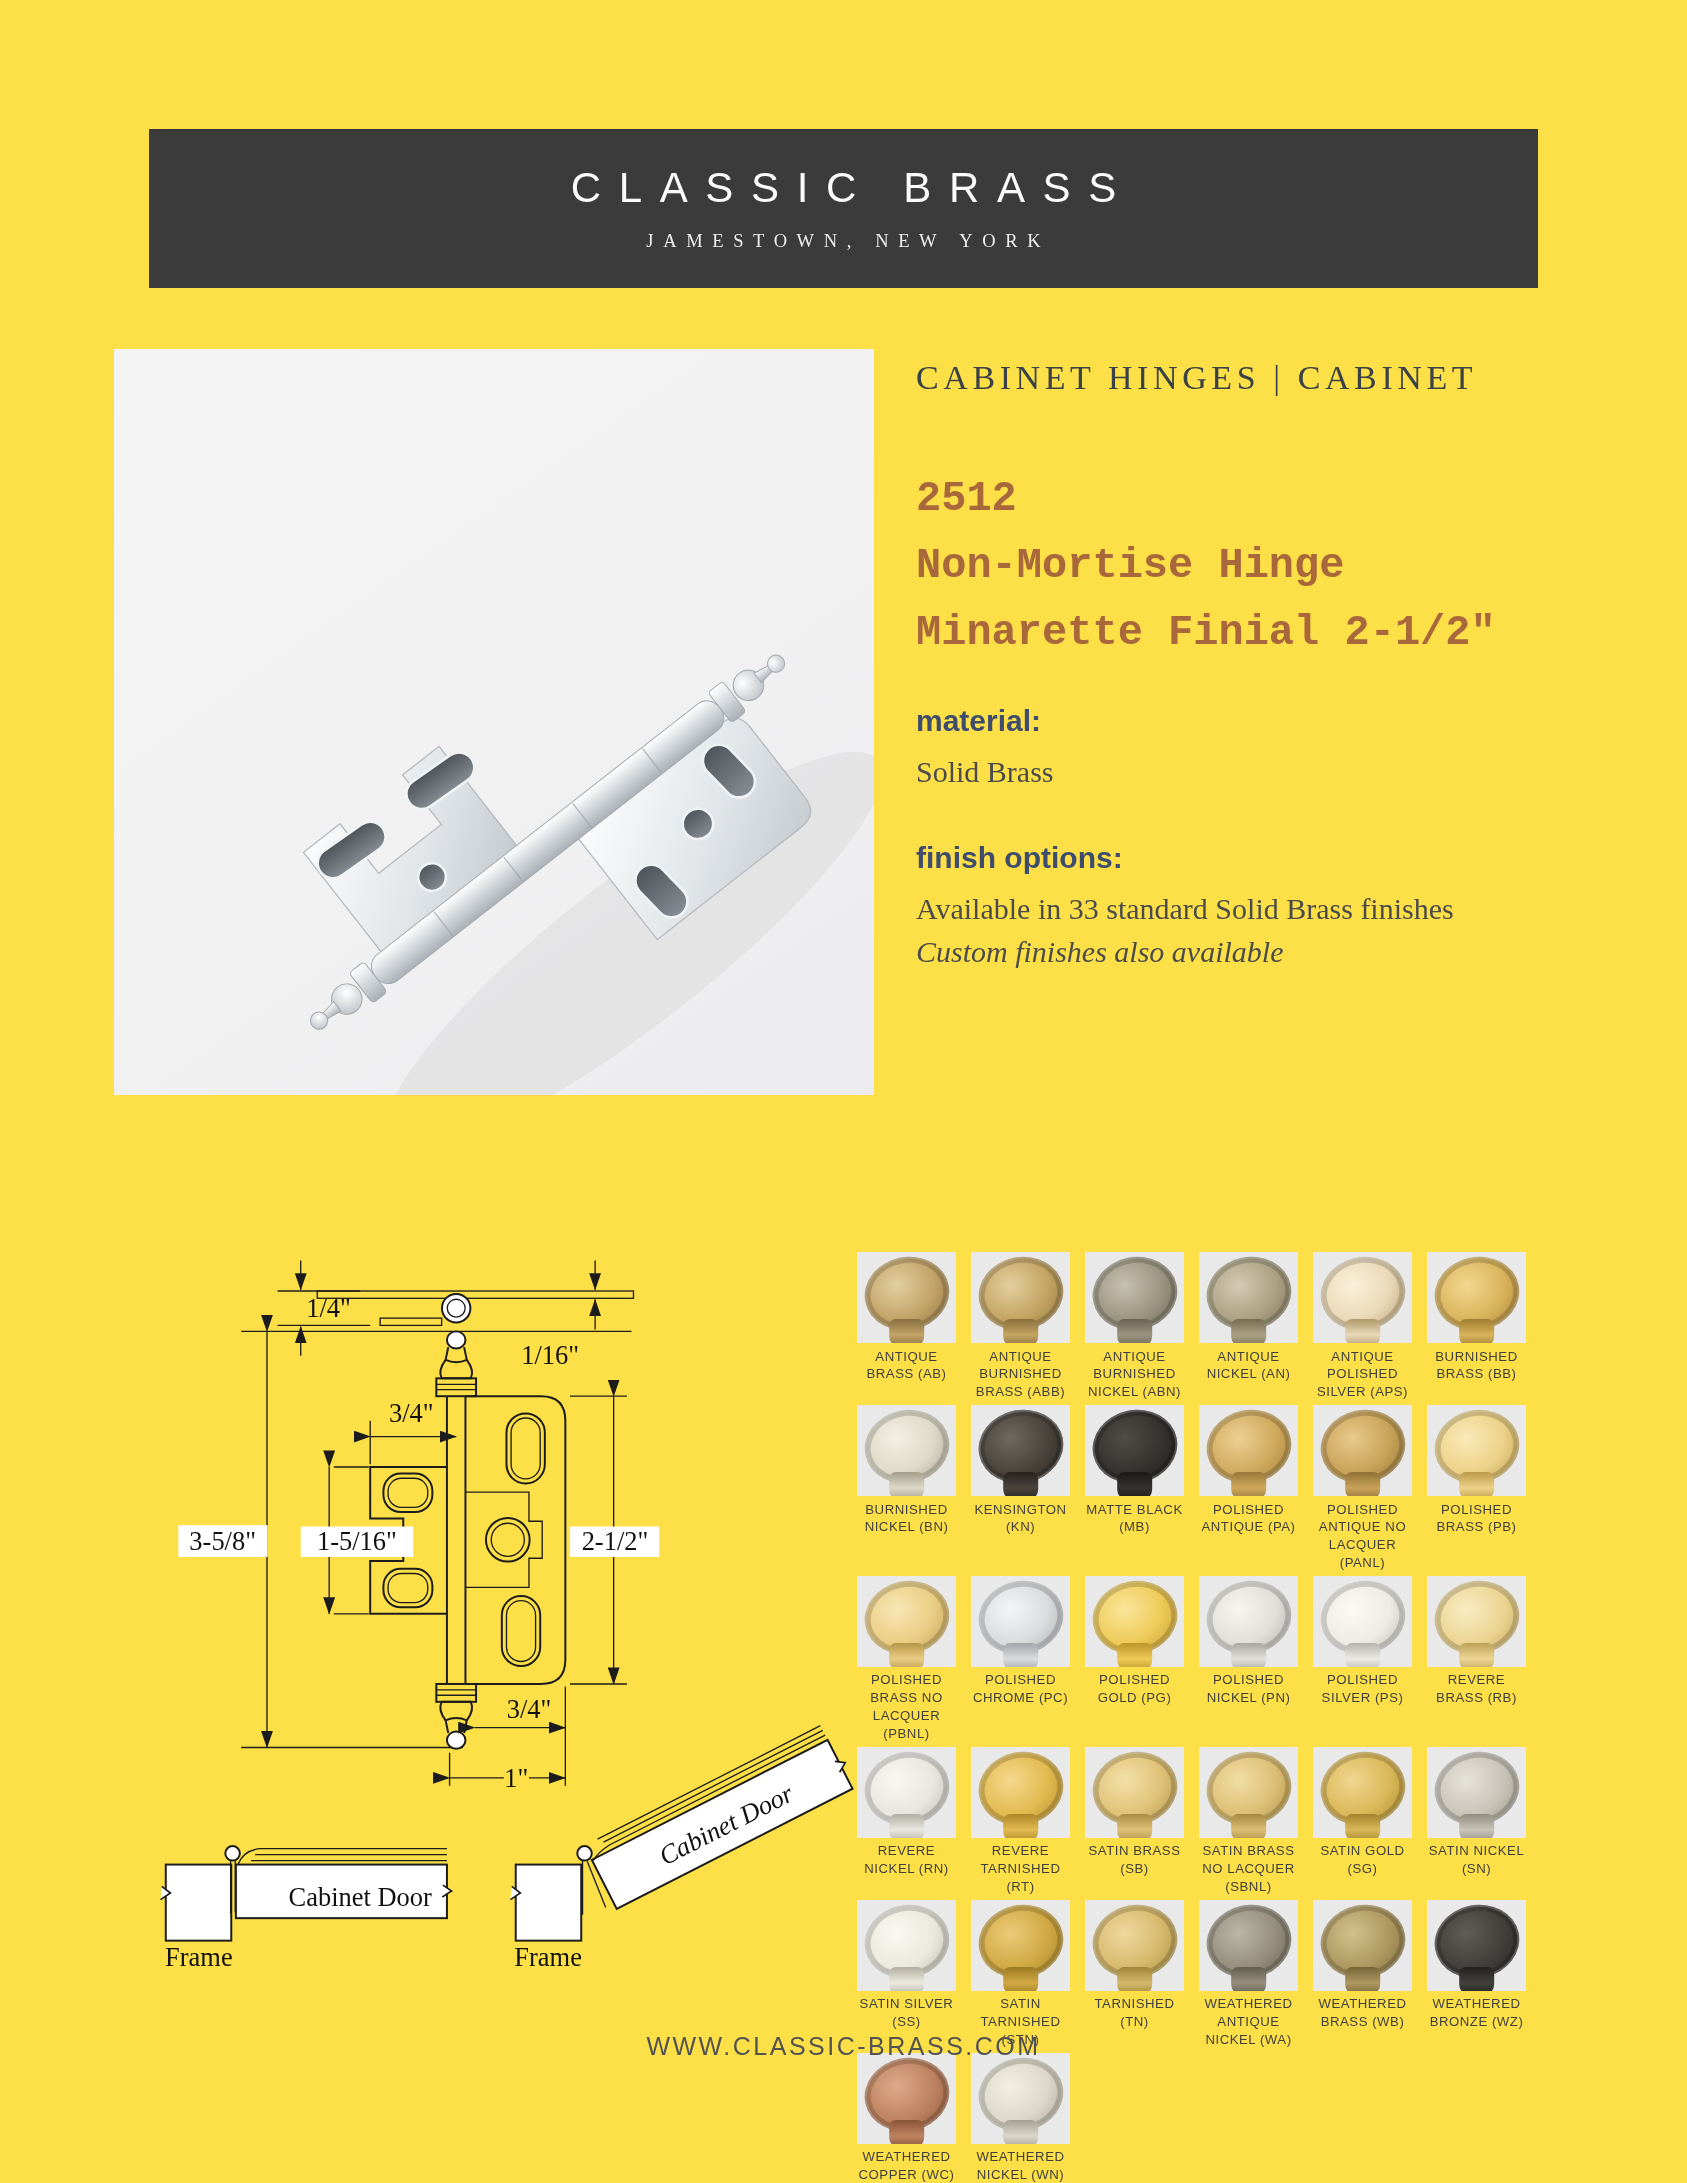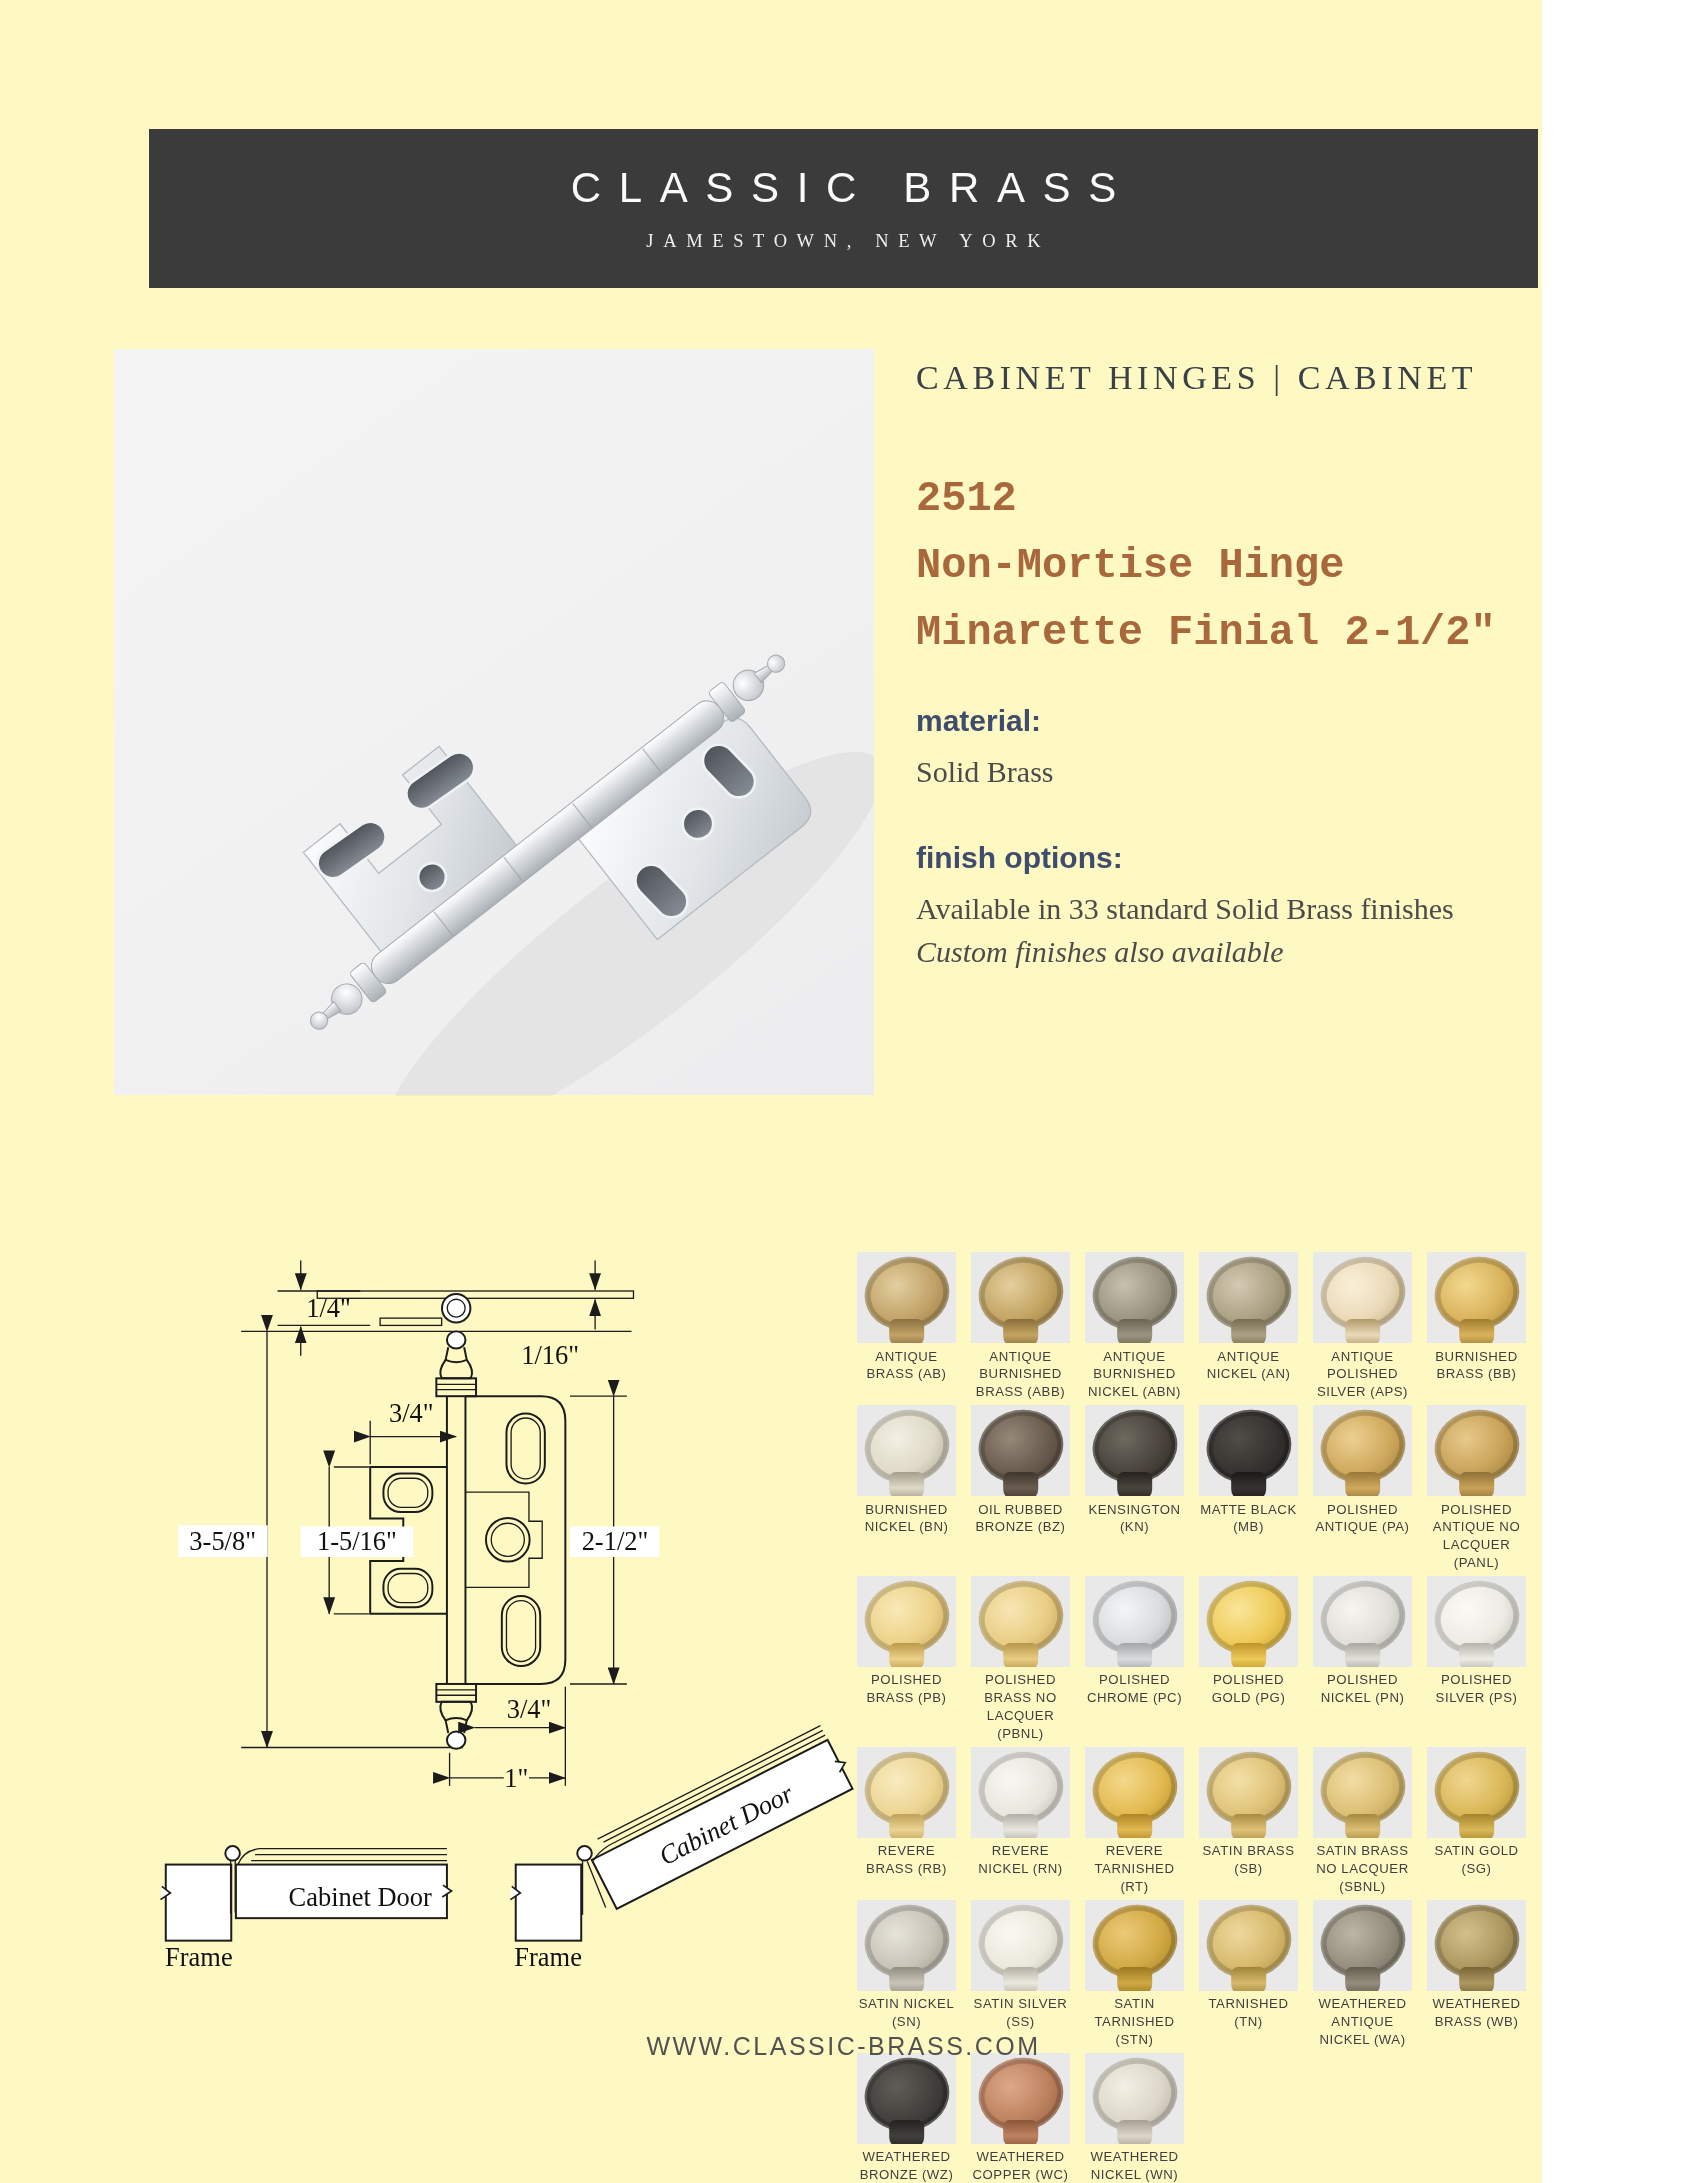--- a/index.html
+++ b/index.html
@@ -1,16 +1,16 @@
 <!DOCTYPE html>
 <html style="font-size:10.6px"><head>
 <meta charset="utf-8">
 <style>
   html,body{margin:0;padding:0;background:#ffffff;}
-  .page{position:relative;width:1542px;height:2183px;background:#fef9c3;overflow:hidden;
+  .page{position:relative;width:1687px;height:2183px;background:#fde047;overflow:hidden;
         font-family:"Liberation Sans",sans-serif;color:#333;}
 
   
   .banner{position:absolute;left:149px;top:129px;width:1389px;height:159px;background:#3b3b3b;
           display:flex;flex-direction:column;align-items:center;justify-content:center;}
   .banner .logo{font-family:"Liberation Sans",sans-serif;font-weight:400;font-size:42px;
                 color:#fbfbfb;letter-spacing:0.42em;text-indent:0.42em;line-height:1;}
   .banner .loc{font-family:"Liberation Serif",serif;font-size:18.5px;color:#efefef;
                letter-spacing:0.52em;text-indent:0.52em;margin-top:22.5px;line-height:1;}
 
@@ -297,27 +297,20 @@
       <div class="swatch-label">BURNISHED BRASS (BB)</div>
     </div>
       <div class="swatch">
       <div class="thumb" style="--b: #ded9c8; --d: #a49e8a; --l: #f4f0e2;">
         <div class="knob-head"></div>
         <div class="knob-stem"></div>
       </div>
       <div class="swatch-label">BURNISHED NICKEL (BN)</div>
     </div>
       <div class="swatch">
-      <div class="thumb" style="--b: #6a5d50; --d: #3f352c; --l: #958878;">
-        <div class="knob-head"></div>
-        <div class="knob-stem"></div>
-      </div>
-      <div class="swatch-label">OIL RUBBED BRONZE (BZ)</div>
-    </div>
-      <div class="swatch">
       <div class="thumb" style="--b: #4a443c; --d: #262220; --l: #6e6a60;">
         <div class="knob-head"></div>
         <div class="knob-stem"></div>
       </div>
       <div class="swatch-label">KENSINGTON (KN)</div>
     </div>
       <div class="swatch">
       <div class="thumb" style="--b: #35322f; --d: #1c1a18; --l: #504c48;">
         <div class="knob-head"></div>
         <div class="knob-stem"></div>

